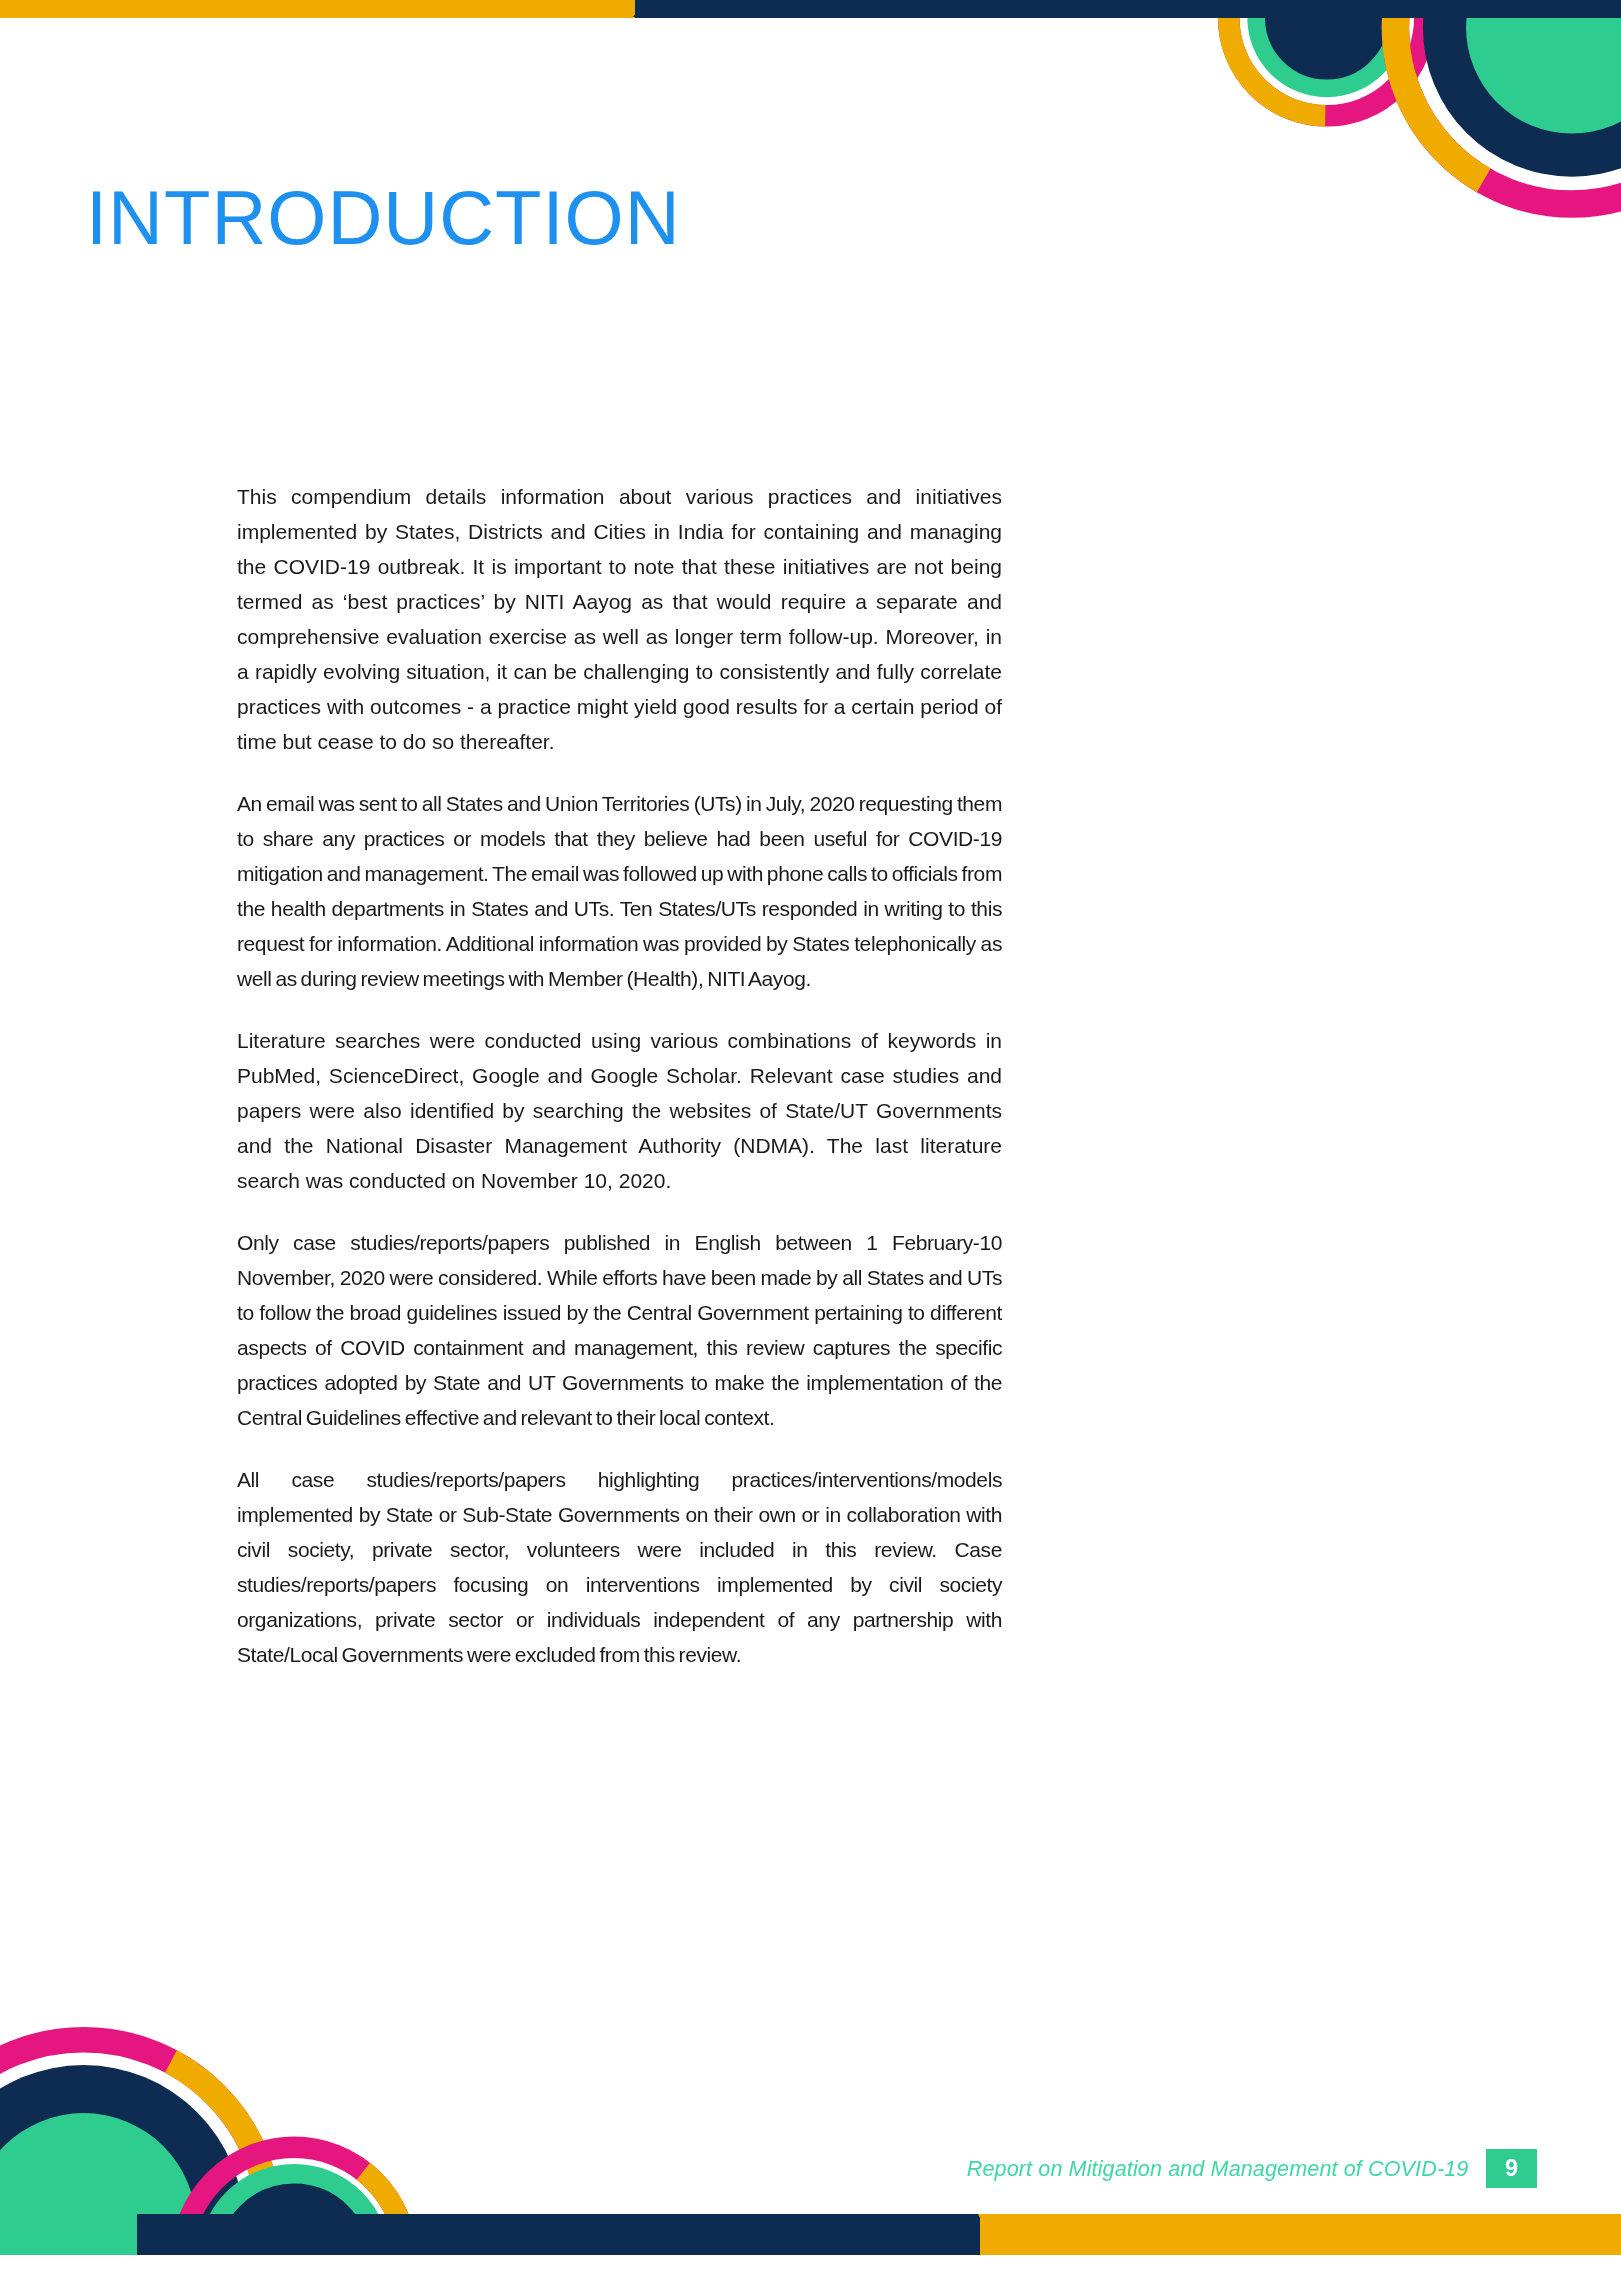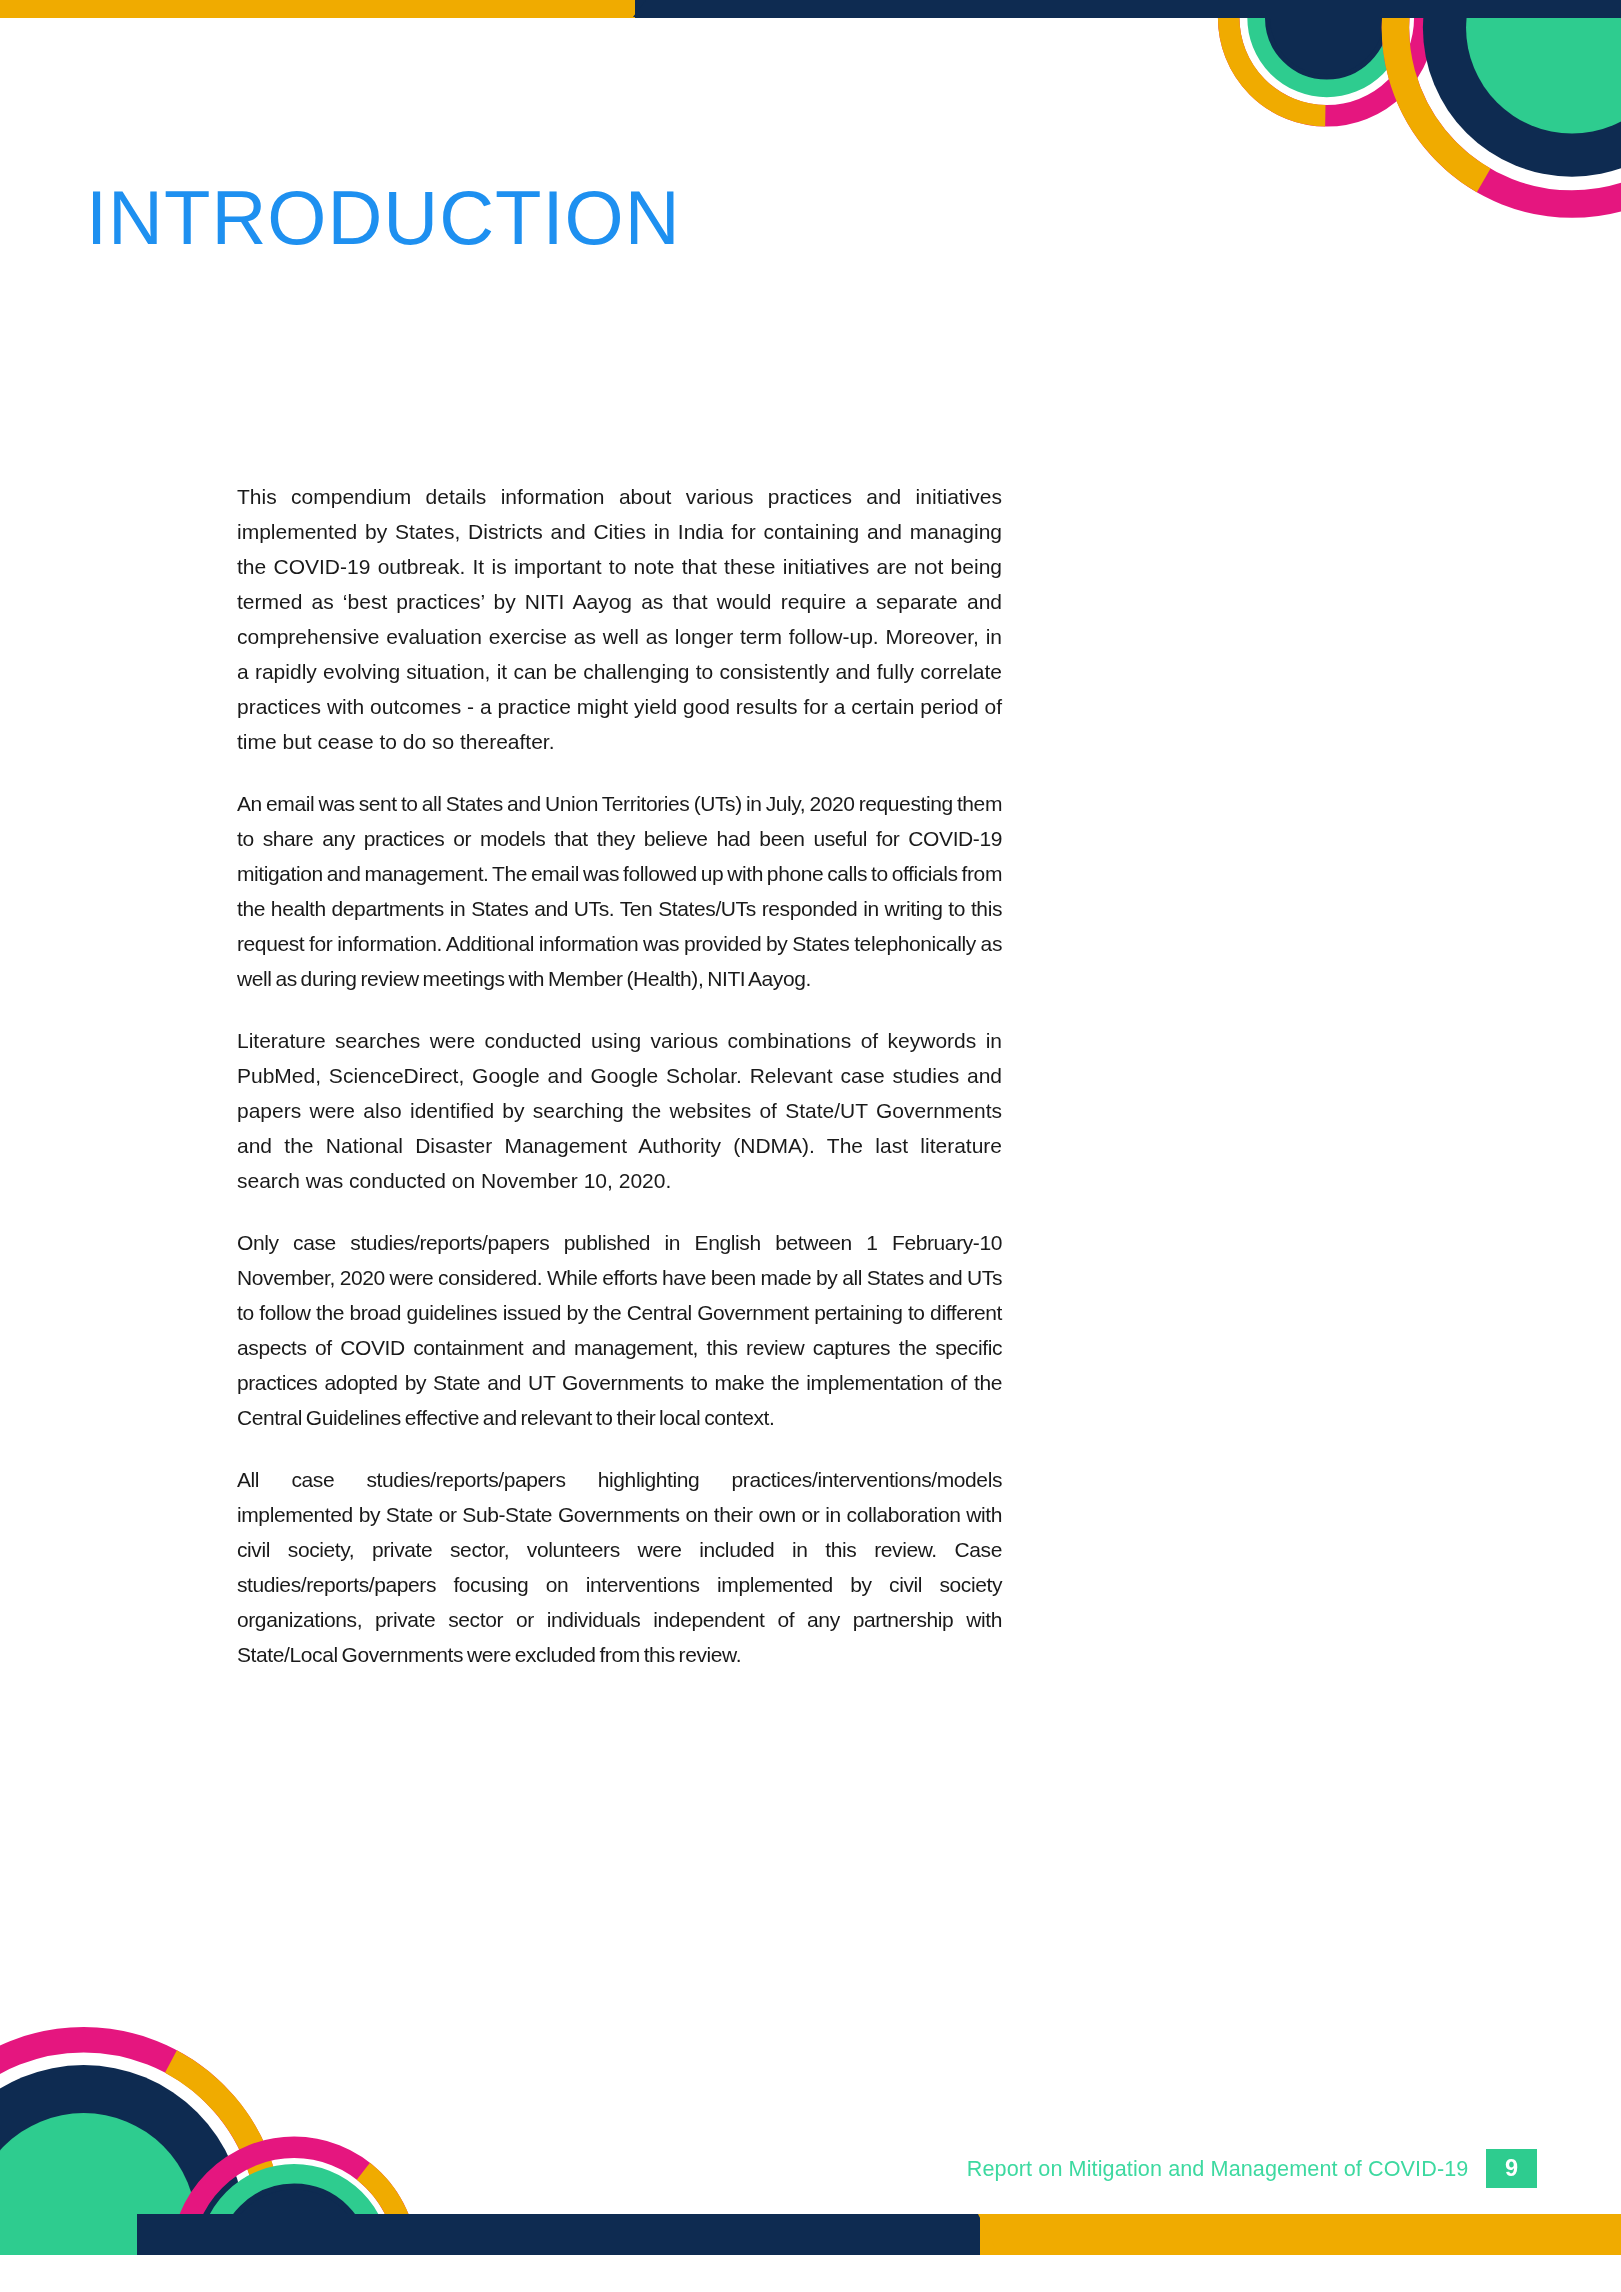--- a/index.html
+++ b/index.html
@@ -158,20 +158,21 @@
     align-items: center;
     gap: 17.6px;
     z-index: 6;
   }
   .footer-text {
     font-size: 21.6px;
     color: #3DD9A0;
     font-weight: 300;
     font-family: "Liberation Sans", sans-serif;
     letter-spacing: 0.1px;
+    font-style: italic;
   }
   .page-badge {
     background: #2ECC8F;
     color: #ffffff;
     font-size: 23.5px;
     font-weight: bold;
     width: 51px;
     height: 39px;
     display: flex;
     align-items: center;

